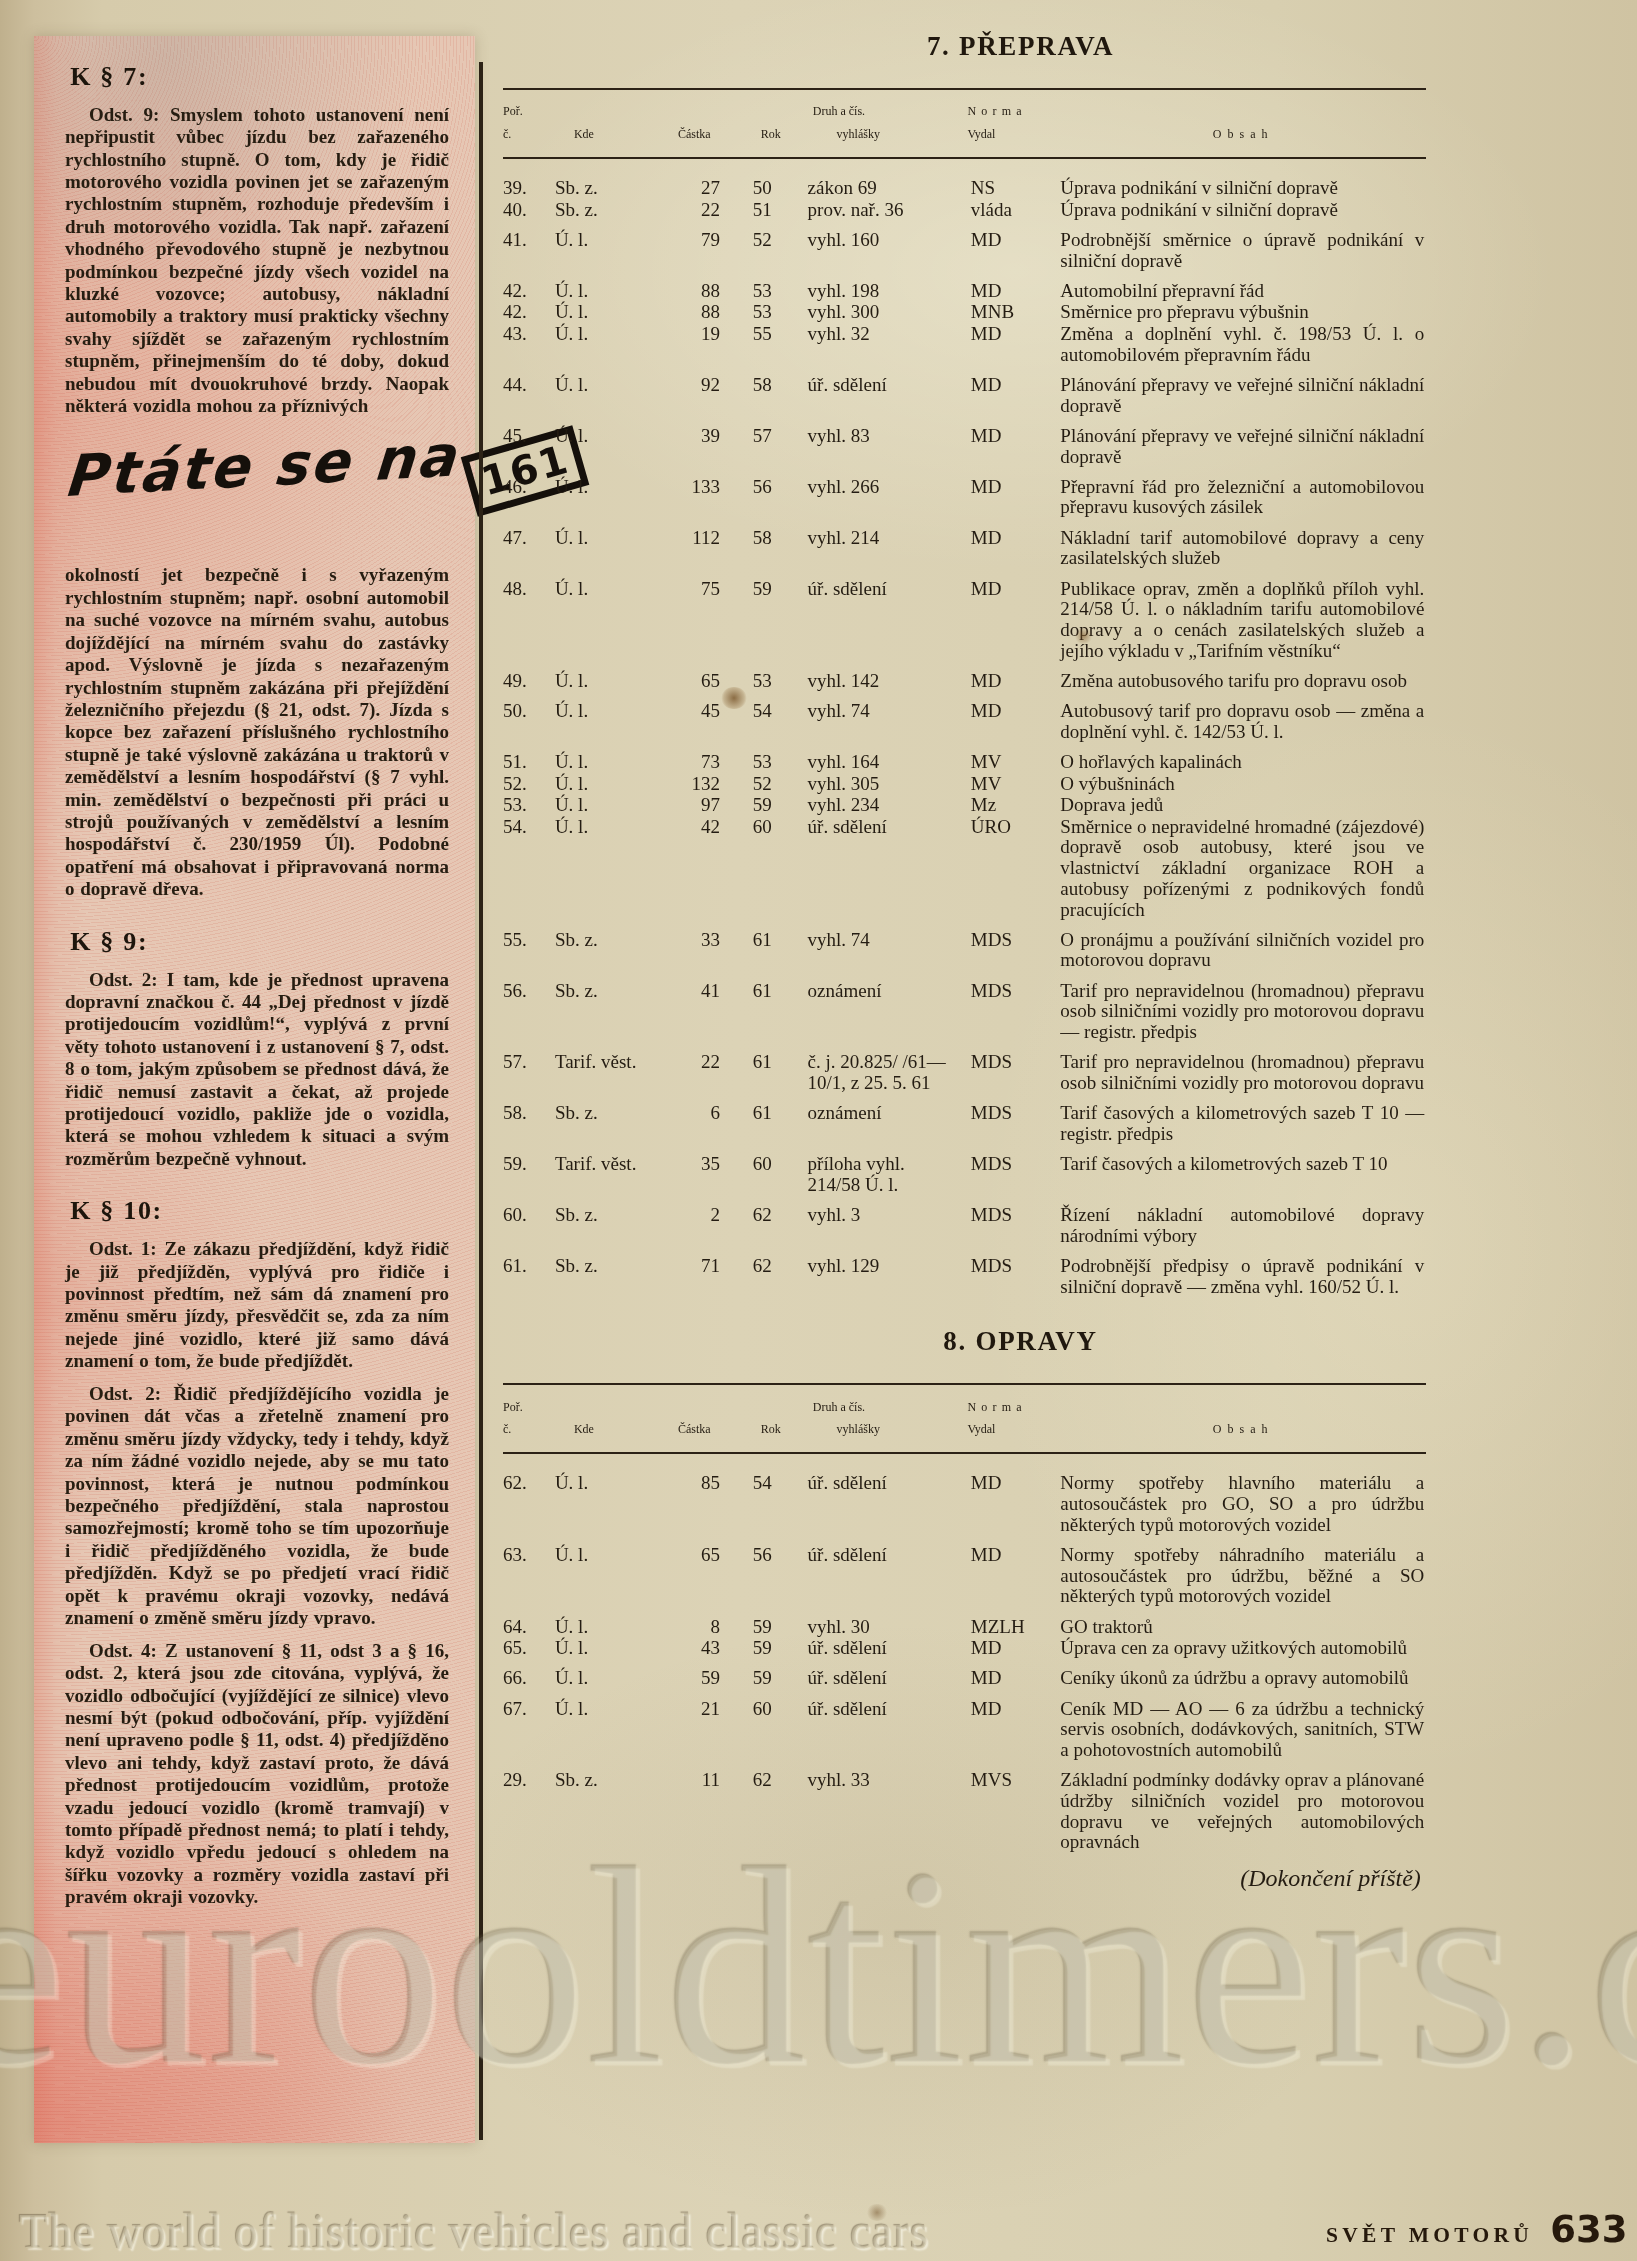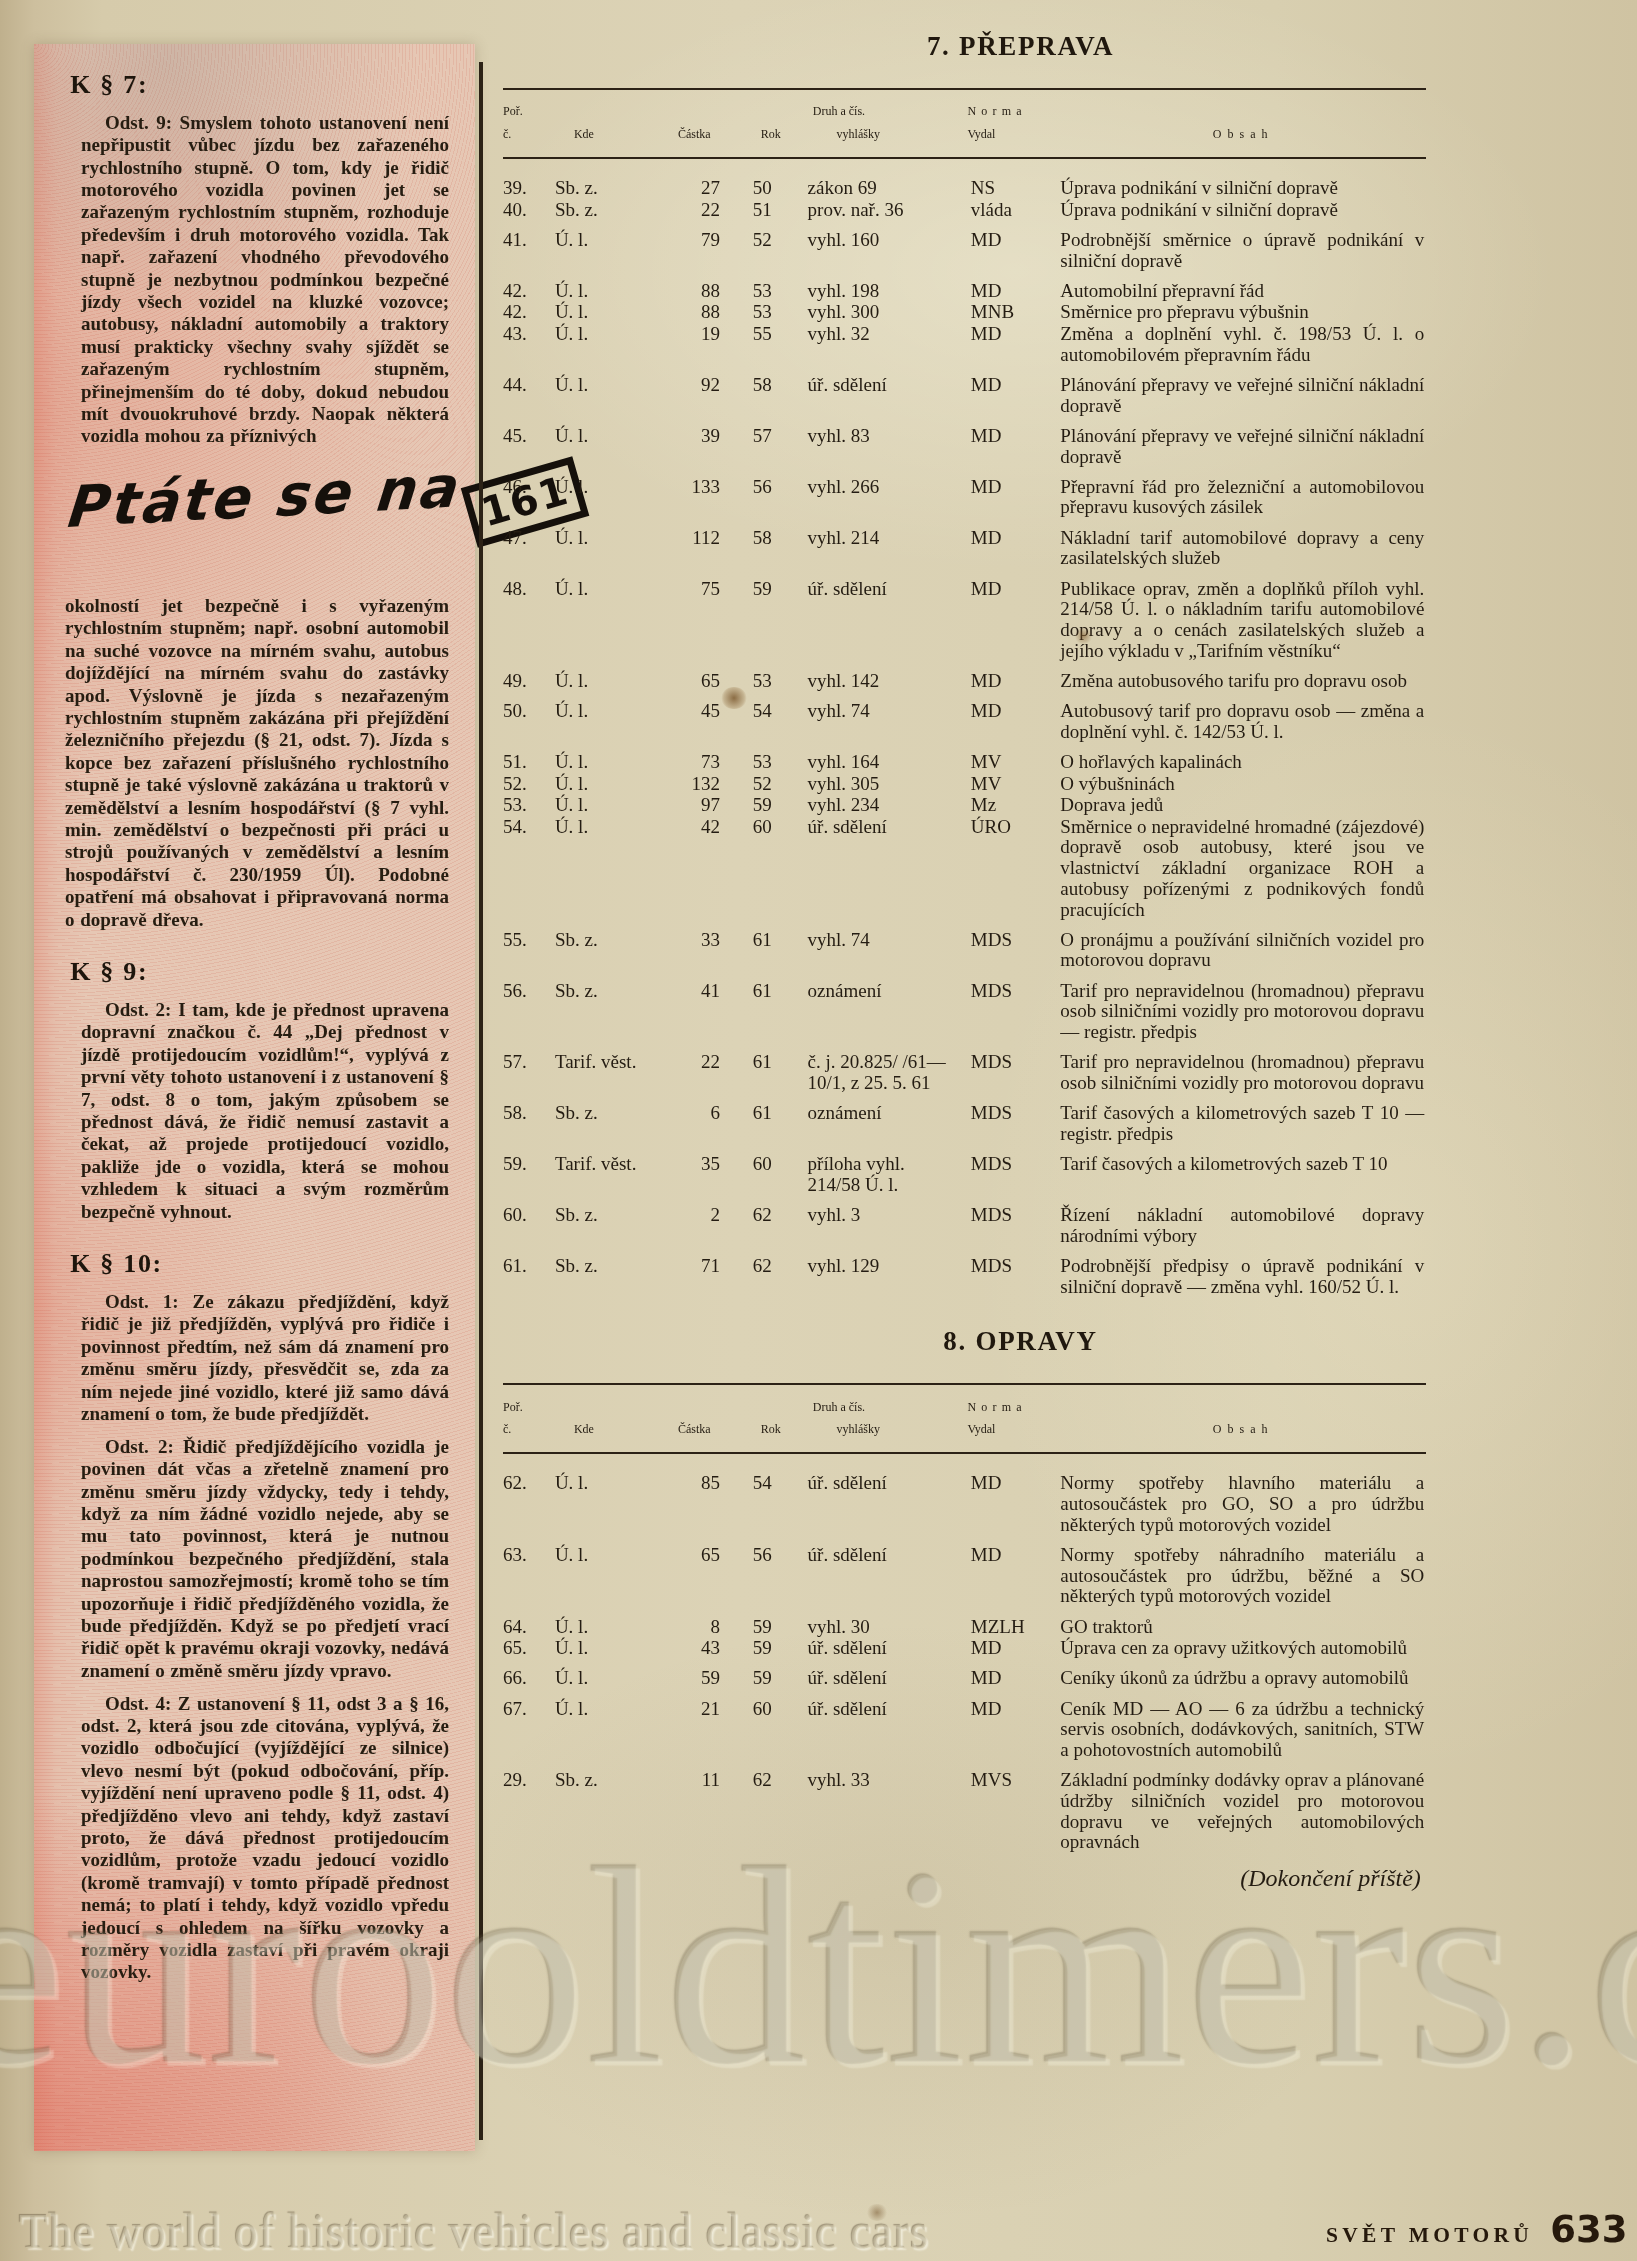--- a/index.html
+++ b/index.html
@@ -22,21 +22,21 @@
   }
   .watermark-tagline{
     position:absolute;top:2202px;left:19px;white-space:nowrap;z-index:6;
     font-size:47px;letter-spacing:0.9px;transform:scaleY(1.08);transform-origin:top left;
     color:rgba(205,196,168,0.55);
     text-shadow:1.7px 1.7px 1.7px rgba(255,255,245,.55), -0.9px -0.9px 0.9px rgba(90,78,55,.45);
     pointer-events:none;
   }
   
   .clipping{
-    position:absolute;left:34px;top:44px;width:441px;height:2107px;z-index:2;
+    position:absolute;left:34px;top:36px;width:441px;height:2107px;z-index:2;
     box-sizing:border-box;padding:22.4px 26px 0 31px;
     background-color:#e6c7b4;
     background-image:
       radial-gradient(circle at 0% 18%, rgba(215,55,35,.18), transparent 22%),
       radial-gradient(circle at 2% 60%, rgba(215,55,35,.14), transparent 18%),
       radial-gradient(circle at 8% 99%, rgba(220,45,30,.30), transparent 16%),
       radial-gradient(circle at 55% 99%, rgba(215,55,35,.12), transparent 20%),
       radial-gradient(circle at 30% 1%, rgba(130,125,120,.25), transparent 12%),
       linear-gradient(90deg, rgba(214,60,40,.20) 0px, rgba(214,60,40,.06) 22.4px, transparent 52px),
       repeating-radial-gradient(circle at 0.9px 0.9px, rgba(198,62,44,.12) 0 0.9px, transparent 0.9px 3.4px);
@@ -44,21 +44,21 @@
   }
   .clip-heading{
     font-size:26px;font-weight:bold;letter-spacing:1.7px;color:#1d150c;
     margin:26px 0 12px 5.2px;
   }
   .clip-heading:first-child{margin-top:3.4px;}
   .clip-para{
     margin:0 0 10.3px 0;font-size:19px;font-weight:bold;line-height:22.4px;
     text-align:justify;color:#261d11;word-spacing:0.9px;
   }
-  .clip-para.indent{text-indent:24px;margin-left:16px;}
+  .clip-para.indent{text-indent:24px;}
   .handwriting-row{
     position:relative;margin:26px 0 19px 0;height:102px;white-space:nowrap;
   }
   .handwriting-text{
     display:inline-block;font-family:"DejaVu Sans",sans-serif;
     font-style:italic;font-weight:bold;font-size:57px;letter-spacing:2.6px;
     color:#15100b;transform:rotate(-3deg) skewX(-10deg);transform-origin:left bottom;
   }
   .stamp{
     display:inline-block;margin-left:8.6px;position:relative;top:-12px;

